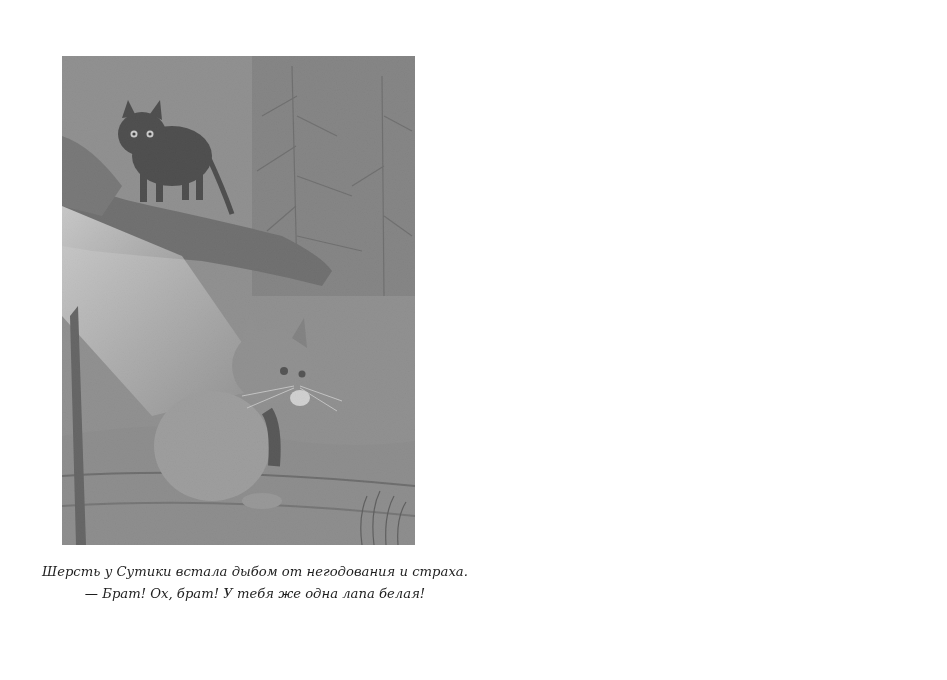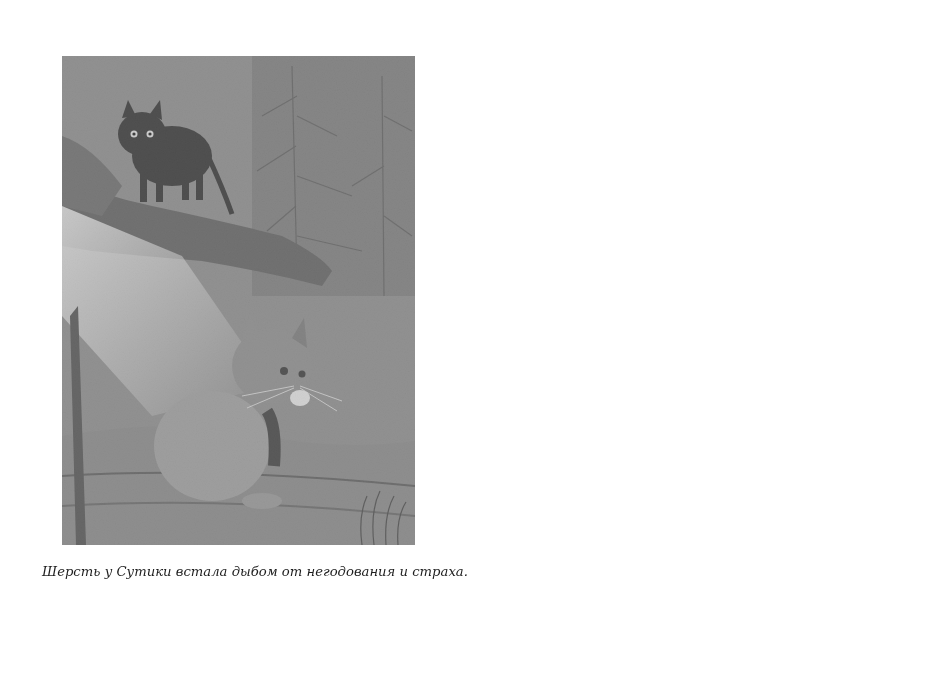--- a/index.html
+++ b/index.html
@@ -113,19 +113,20 @@
         <path d="M312 489 Q308 455 318 435"></path>
         <path d="M324 489 Q322 458 332 440"></path>
         <path d="M336 489 Q334 462 344 446"></path>
       </g>
       <rect x="0" y="0" width="353" height="489" fill="#999" filter="url(#grain)" opacity="0.35"></rect>
     </svg>
   </div>
 
   <div class="caption">
     <div>Шерсть у Сутики встала дыбом от негодования и страха.</div>
+    <div>— Брат! Ох, брат! У тебя же одна лапа белая!</div>
   </div>
 </div>
 
 <div class="page page-right">
   
   
 </div>
 
 </body></html>

